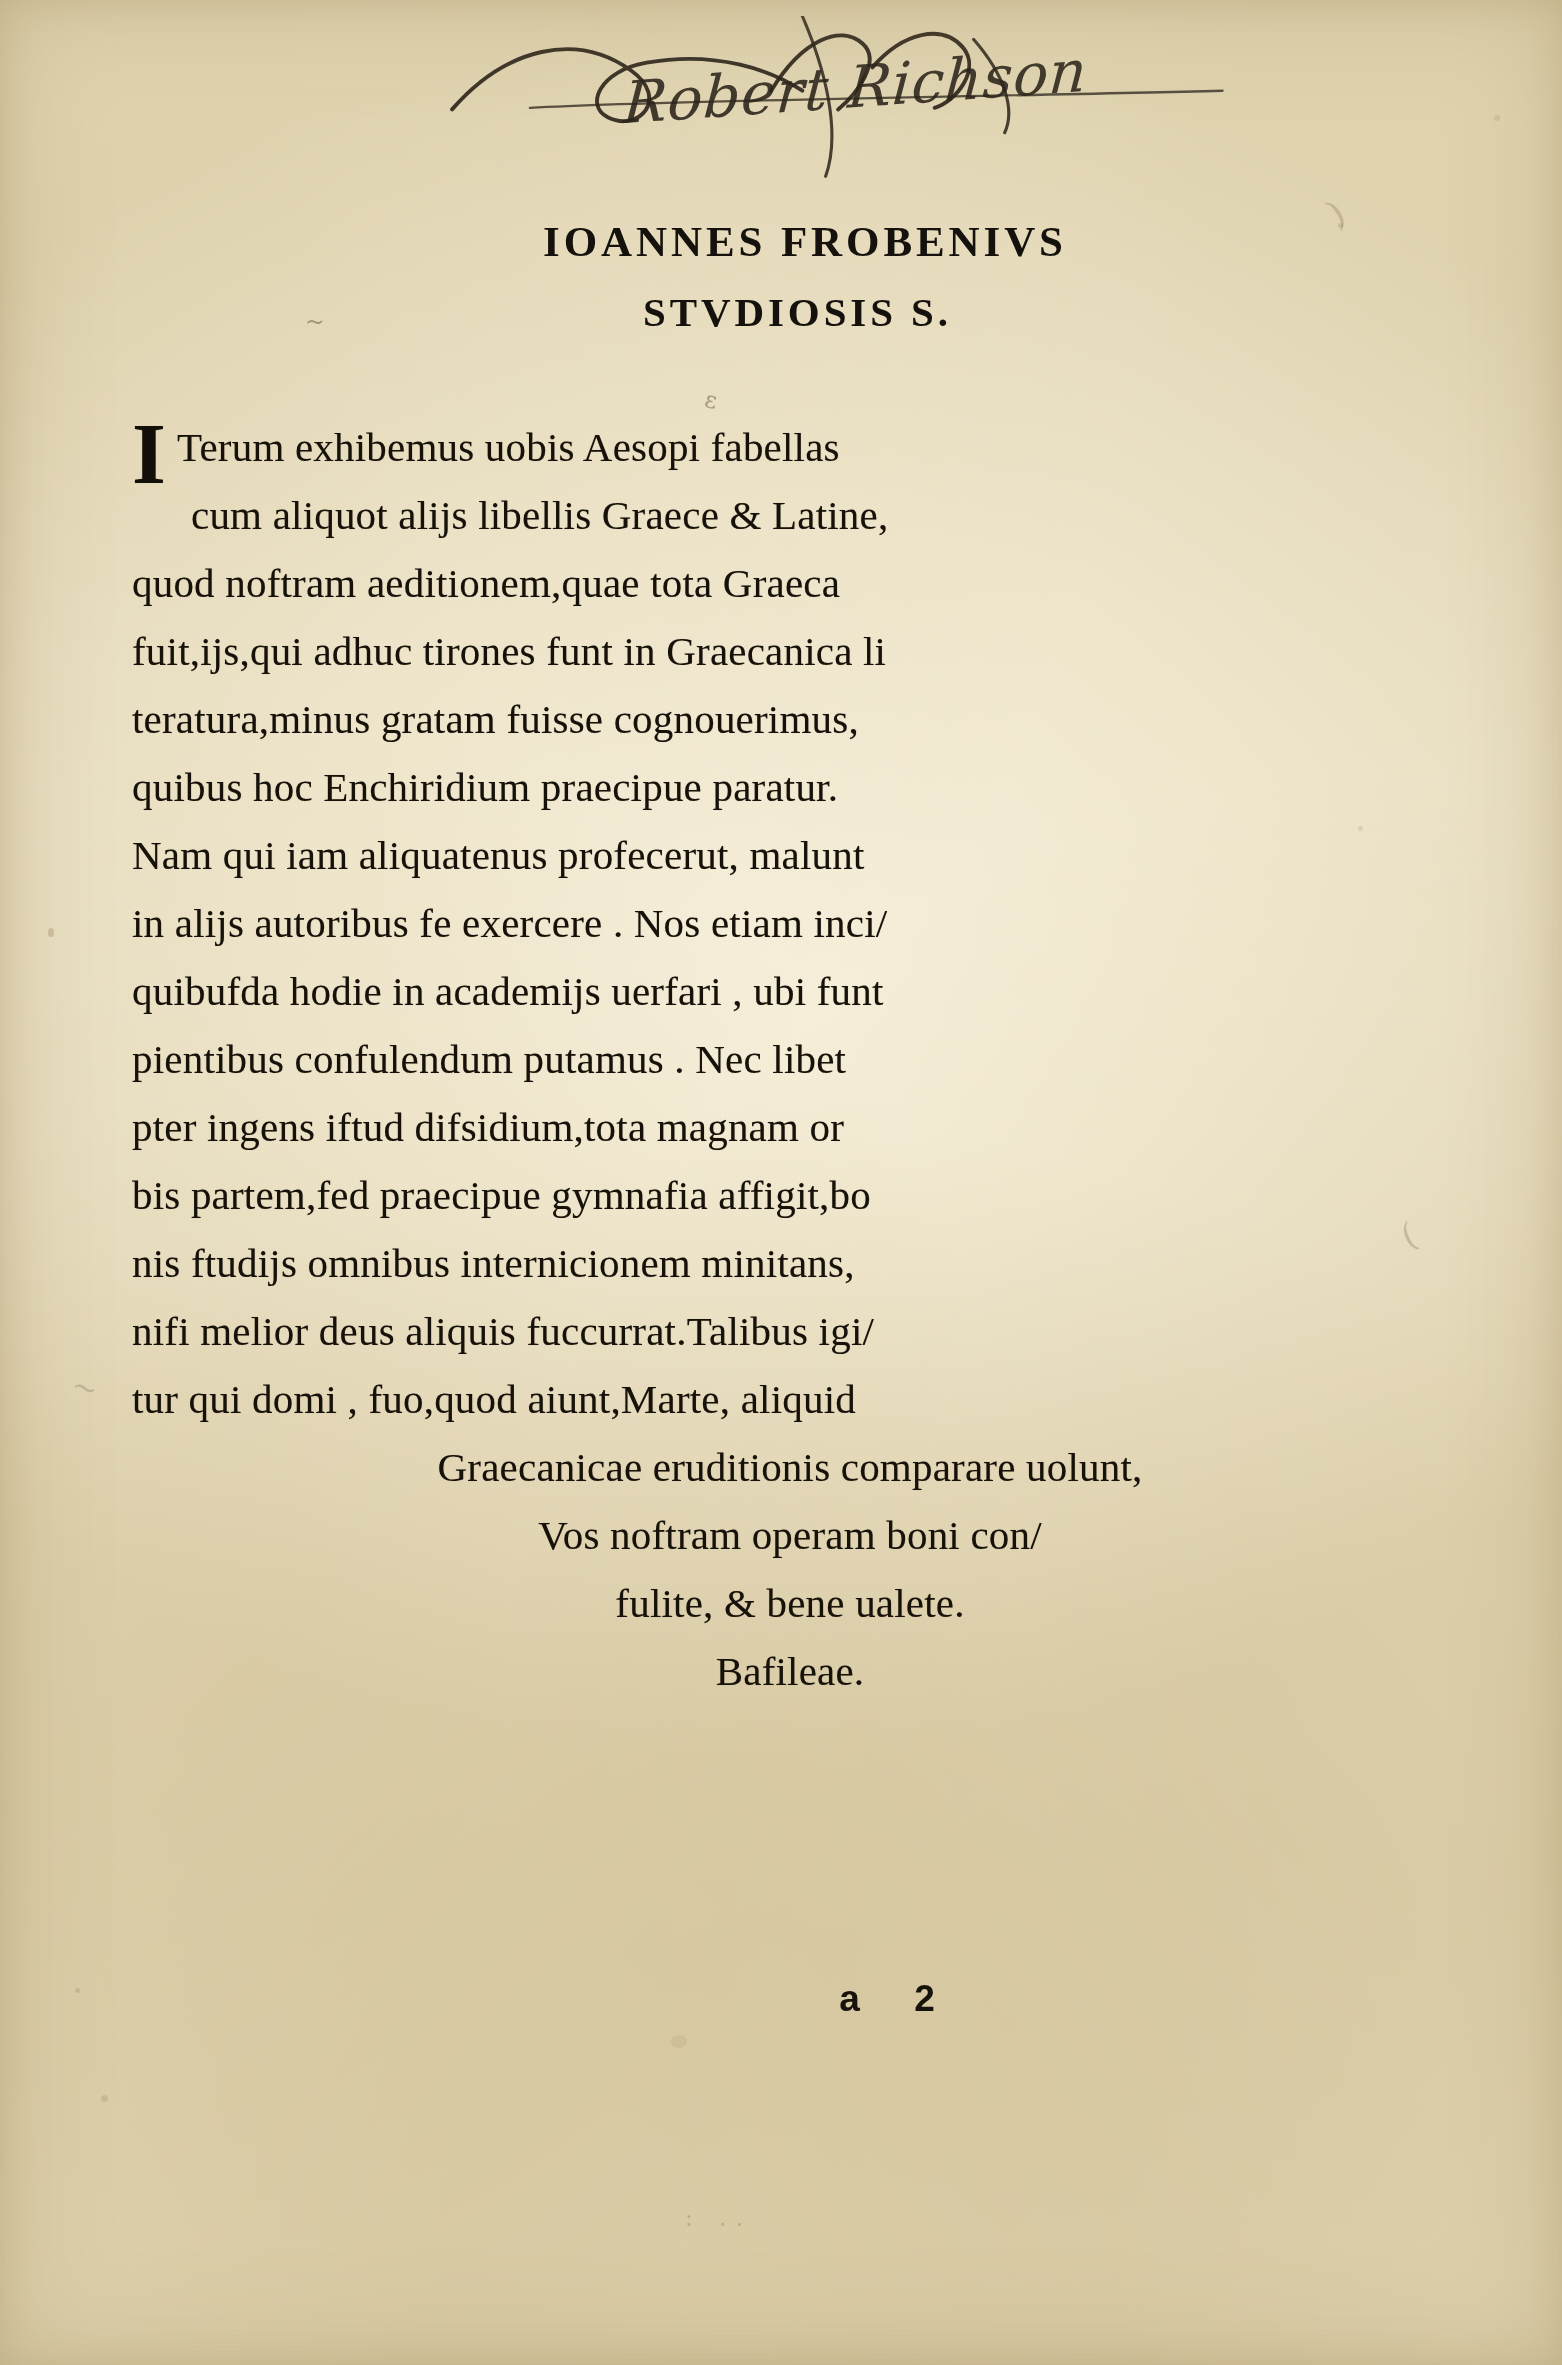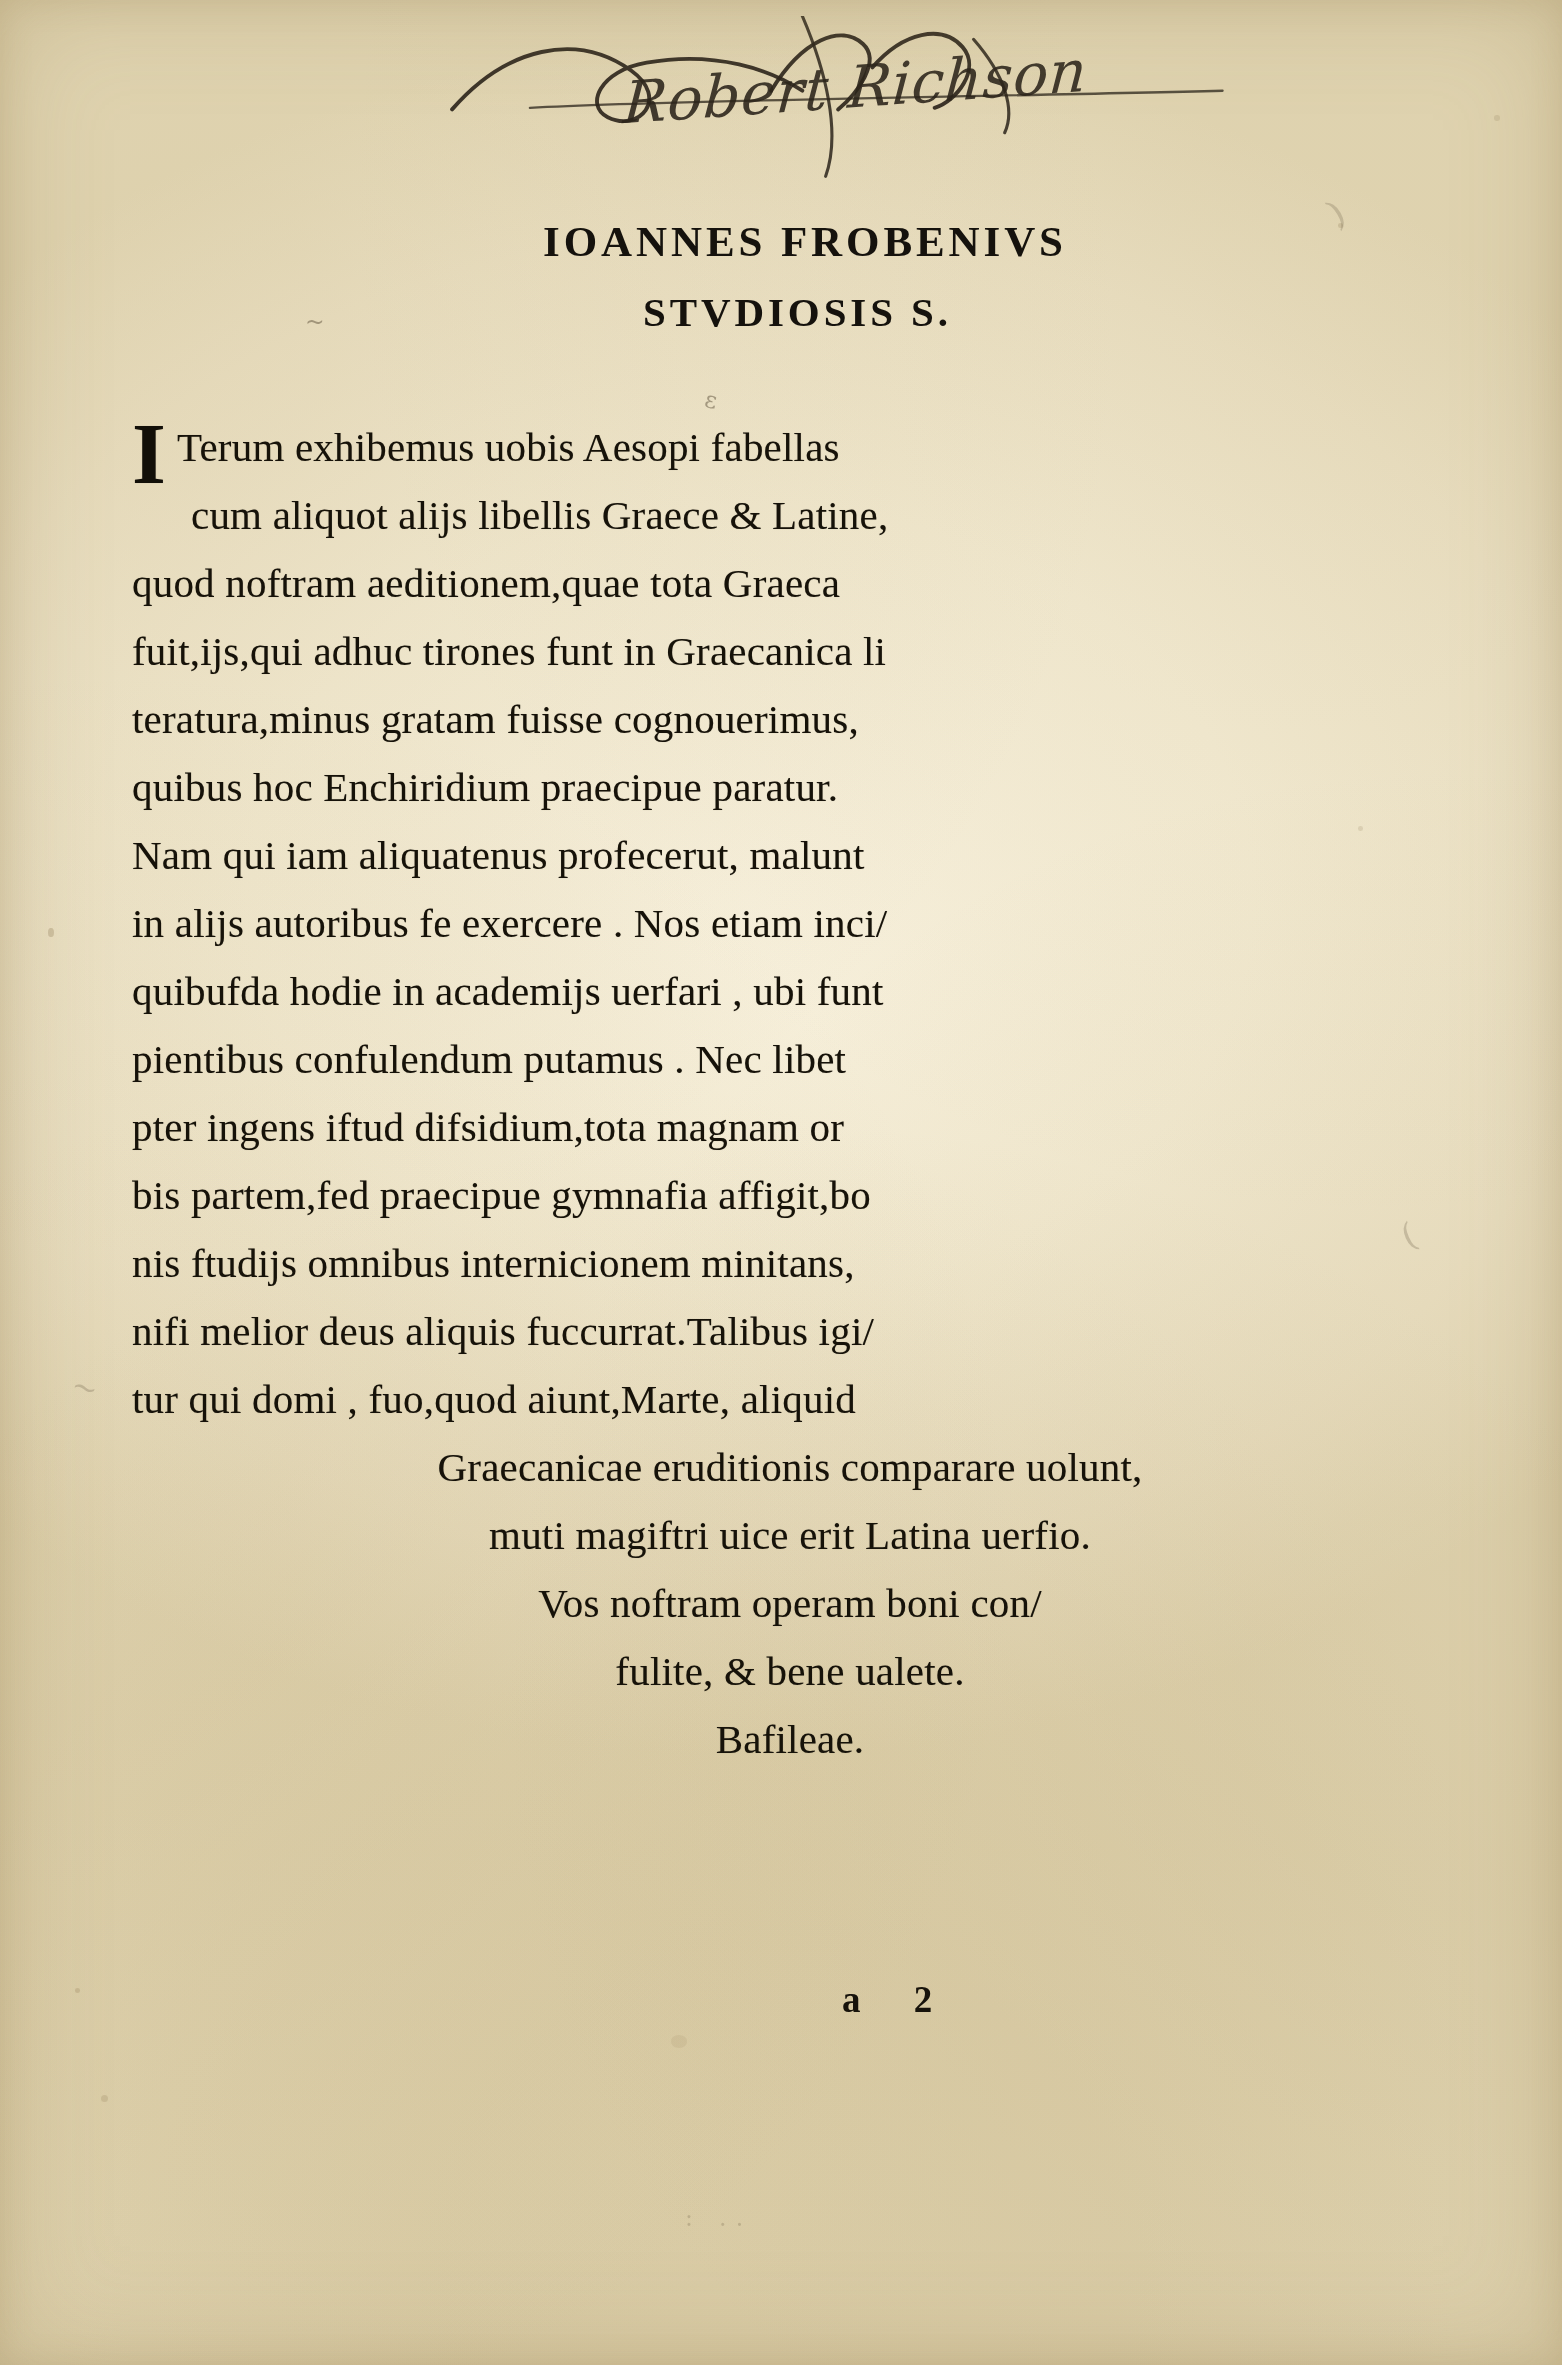--- a/index.html
+++ b/index.html
@@ -140,21 +140,21 @@
   }
 
   .signature-mark {
     position: absolute;
     left: 0; right: 8px;
     top: 1978px;
     text-align: center;
     font-size: 37px;
     font-weight: 700;
     color: #17130b;
-    font-family: Liberation Serif, serif;
+    font-family: Liberation Sans, sans-serif;
     letter-spacing: 22px;
     padding-left: 241px;
   }
 
   .faint-mark {
     position: absolute;
     color: rgba(60,48,28,0.40);
     font-family: "DejaVu Serif", serif;
     pointer-events: none;
   }
@@ -210,21 +210,20 @@
       <div class="body-line">Nam qui iam aliquatenus profecerut, malunt</div>
       <div class="body-line">in alijs autoribus fe exercere . Nos etiam inci/</div>
       <div class="body-line">quibufda hodie in academijs uerfari , ubi funt</div>
       <div class="body-line">pientibus confulendum  putamus . Nec libet</div>
       <div class="body-line">pter ingens iftud difsidium,tota magnam or</div>
       <div class="body-line">bis partem,fed praecipue gymnafia affigit,bo</div>
       <div class="body-line">nis ftudijs omnibus internicionem  minitans,</div>
       <div class="body-line">nifi melior deus aliquis fuccurrat.Talibus igi/</div>
       <div class="body-line">tur qui domi , fuo,quod aiunt,Marte, aliquid</div>
       <div class="body-line center">Graecanicae eruditionis comparare uolunt,</div>
-      <div class="body-line center">muti magiftri uice  erit Latina uerfio.</div>
       <div class="body-line center">Vos noftram operam boni con/</div>
       <div class="body-line center">fulite, &amp; bene ualete.</div>
       <div class="body-line center">Bafileae.</div>
     </div>
 
     <div class="signature-mark">a 2</div>
   </div>
 
   <div class="edge-shade"></div>
 </div>

